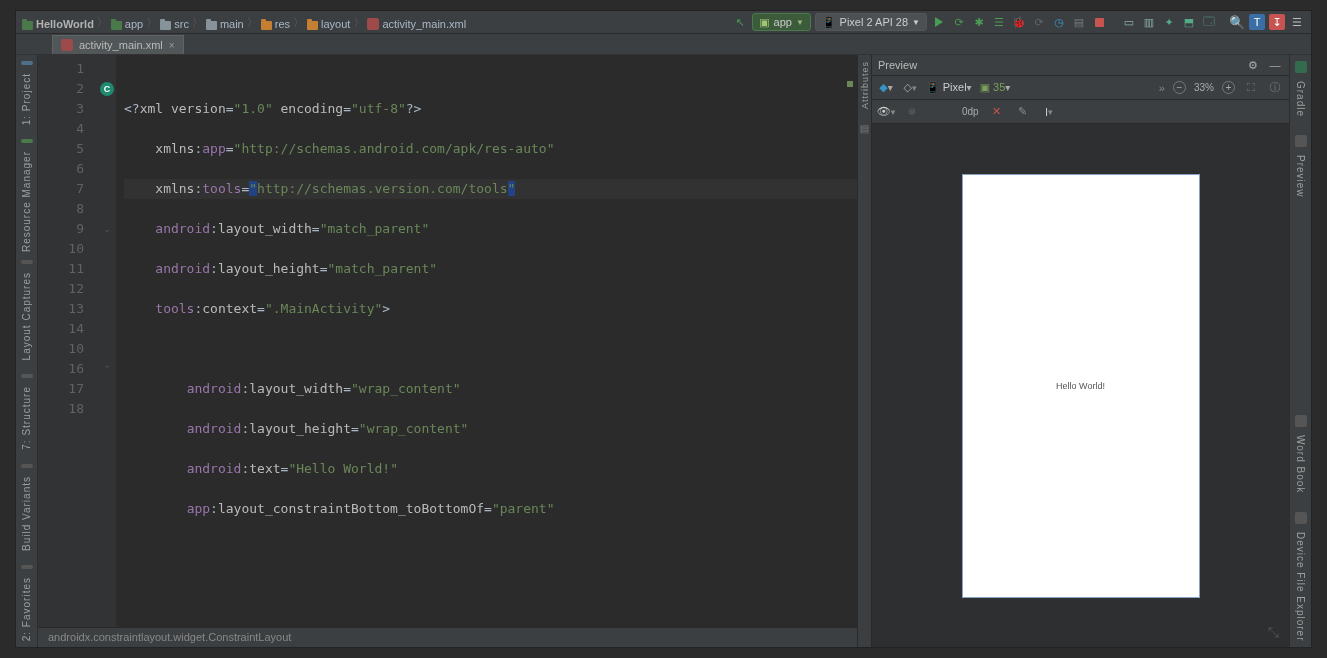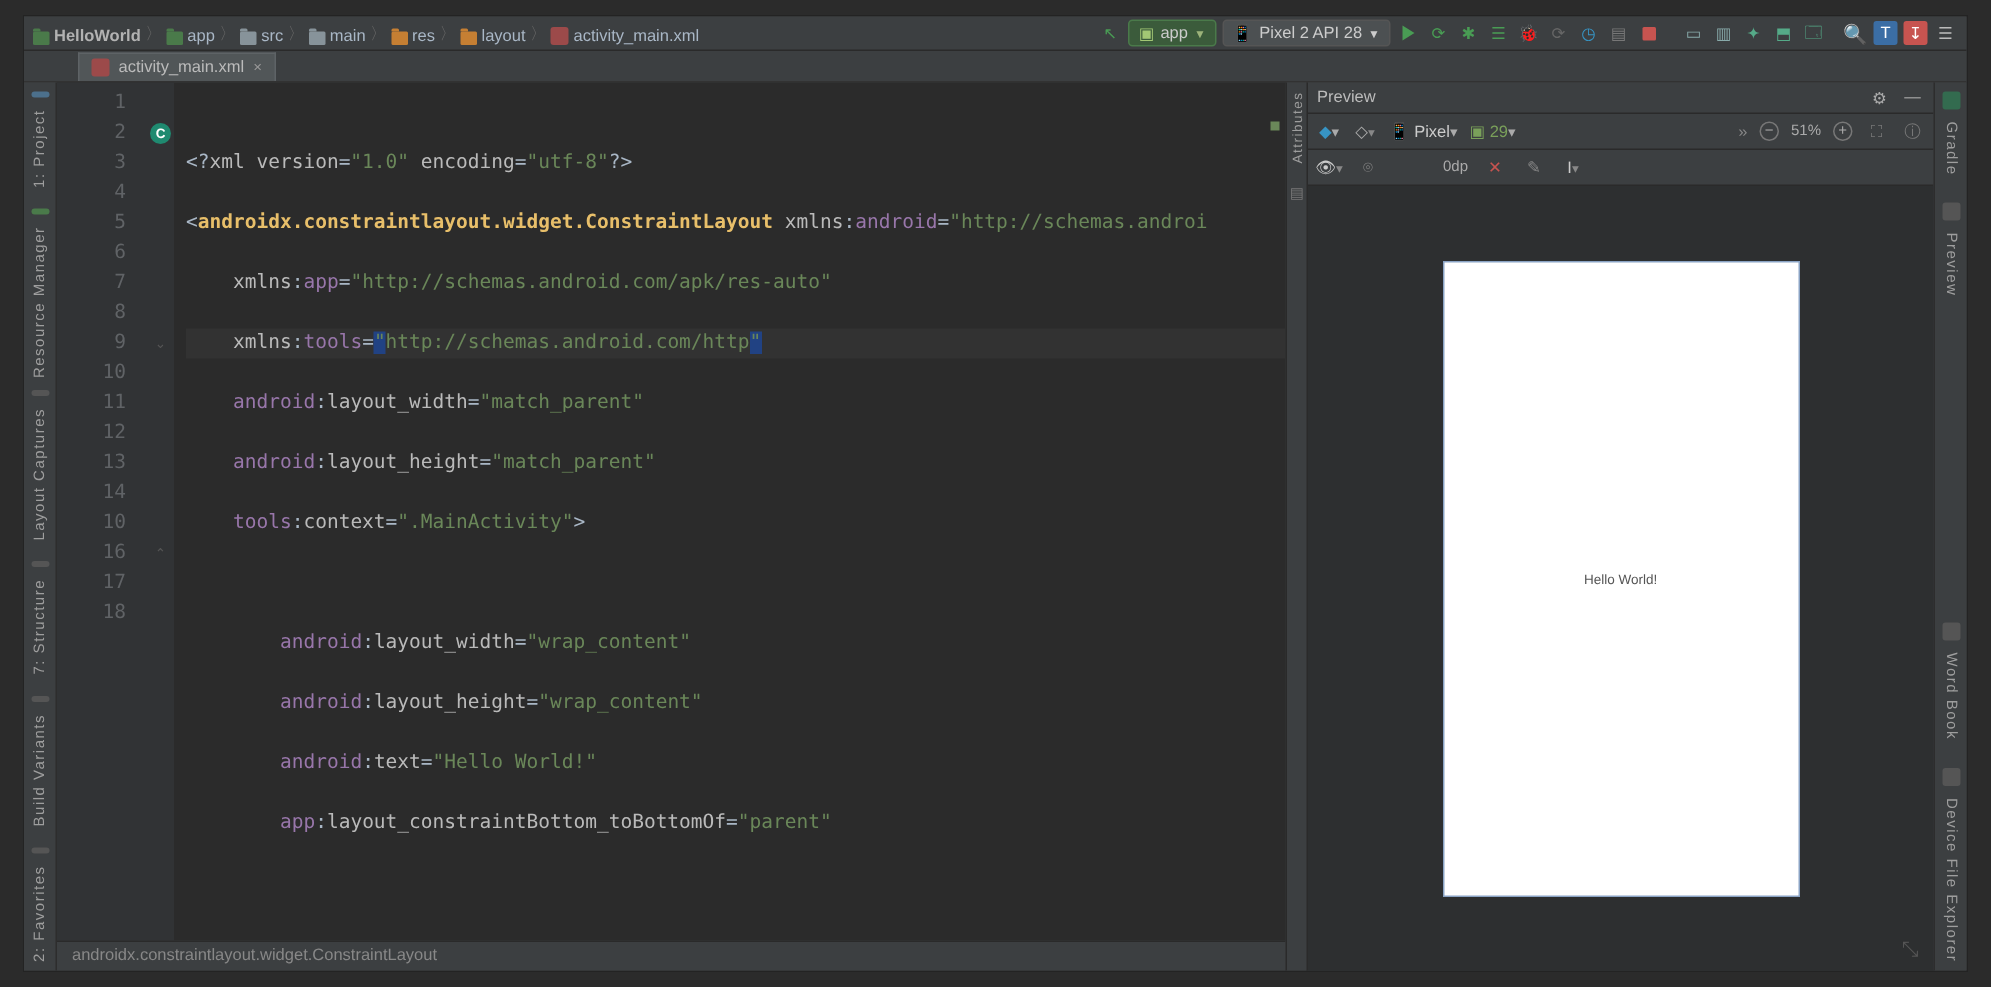--- a/index.html
+++ b/index.html
@@ -228,23 +228,22 @@
             <div></div>
             <div></div>
             <div></div>
           <div>
               <span class="tritag">⌃</span>
             </div>
         </div>
         <div class="code">
 <span class="greenbox"></span>
 <div class="row"><span class="c-punc">&lt;?</span><span class="c-pi">xml version</span><span class="c-punc">=</span><span class="c-str">"1.0"</span> <span class="c-pi">encoding</span><span class="c-punc">=</span><span class="c-str">"utf-8"</span><span class="c-punc">?&gt;</span></div>
-<div class="row"><span class="c-punc">&lt;</span><span class="c-tag">androidx.constraintlayout.widget.ConstraintLayout</span> <span class="c-attr">xmlns</span><span class="c-punc">:</span><span class="c-ns">android</span><span class="c-punc">=</span><span class="c-str">"<span>http://schemas.androi</span></span></div>
 <div class="row">    <span class="c-attr">xmlns</span><span class="c-punc">:</span><span class="c-ns">app</span><span class="c-punc">=</span><span class="c-str">"<span>http://schemas.android.com/apk/res-auto</span>"</span></div>
-<div class="row hl">    <span class="c-attr">xmlns</span><span class="c-punc">:</span><span class="c-ns">tools</span><span class="c-punc">=</span><span class="c-str"><span class="c-hl">"</span><span>http://schemas.android.com/http</span><span class="c-hl">"</span></span></div>
+<div class="row hl">    <span class="c-attr">xmlns</span><span class="c-punc">:</span><span class="c-ns">tools</span><span class="c-punc">=</span><span class="c-str"><span class="c-hl">"</span><span>http://schemas.version.com/tools</span><span class="c-hl">"</span></span></div>
 <div class="row">    <span class="c-ns">android</span><span class="c-punc">:</span><span class="c-attr">layout_width</span><span class="c-punc">=</span><span class="c-str">"<span>match_parent</span>"</span></div>
 <div class="row">    <span class="c-ns">android</span><span class="c-punc">:</span><span class="c-attr">layout_height</span><span class="c-punc">=</span><span class="c-str">"<span>match_parent</span>"</span></div>
 <div class="row">    <span class="c-ns">tools</span><span class="c-punc">:</span><span class="c-attr">context</span><span class="c-punc">=</span><span class="c-str">"<span>.MainActivity</span>"</span><span class="c-punc">&gt;</span></div>
 <div class="row"></div>
 <div class="row">        <span class="c-ns">android</span><span class="c-punc">:</span><span class="c-attr">layout_width</span><span class="c-punc">=</span><span class="c-str">"<span>wrap_content</span>"</span></div>
 <div class="row">        <span class="c-ns">android</span><span class="c-punc">:</span><span class="c-attr">layout_height</span><span class="c-punc">=</span><span class="c-str">"<span>wrap_content</span>"</span></div>
 <div class="row">        <span class="c-ns">android</span><span class="c-punc">:</span><span class="c-attr">text</span><span class="c-punc">=</span><span class="c-str">"<span>Hello World!</span>"</span></div>
 <div class="row">        <span class="c-ns">app</span><span class="c-punc">:</span><span class="c-attr">layout_constraintBottom_toBottomOf</span><span class="c-punc">=</span><span class="c-str">"<span>parent</span>"</span></div>
 
 
@@ -266,24 +265,24 @@
         <span>Preview</span>
         <span class="hdr-right">
           <span class="tb">⚙</span>
           <span class="tb">—</span>
         </span>
       </div>
       <div class="preview-tb">
         <span class="tb" style="color:#3794c4;">◆<span class="tiny">▾</span></span>
         <span class="tb dropdown">◇</span>
         <span>📱 <span>Pixel</span><span class="tiny">▾</span></span>
-        <span style="color:#7aa05a;">▣ <span>29</span><span class="tiny">▾</span></span>
+        <span style="color:#7aa05a;">▣ <span>35</span><span class="tiny">▾</span></span>
         <span style="margin-left:auto;color:#888;">»</span>
         <span class="minus-circle">−</span>
-        <span class="tiny">51%</span>
+        <span class="tiny">33%</span>
         <span class="plus-circle">+</span>
         <span class="tb" style="color:#777;">⛶</span>
         <span class="tb" style="color:#777;">ⓘ</span>
       </div>
       <div class="preview-tb2">
         <span class="tb eyeic dropdown">👁</span>
         <span class="tb" style="color:#888;">⌾</span>
         <span class="tiny" style="padding-left:32px;">0dp</span>
         <span class="tb" style="color:#c75450;">✕</span>
         <span class="tb" style="color:#888;">✎</span>

